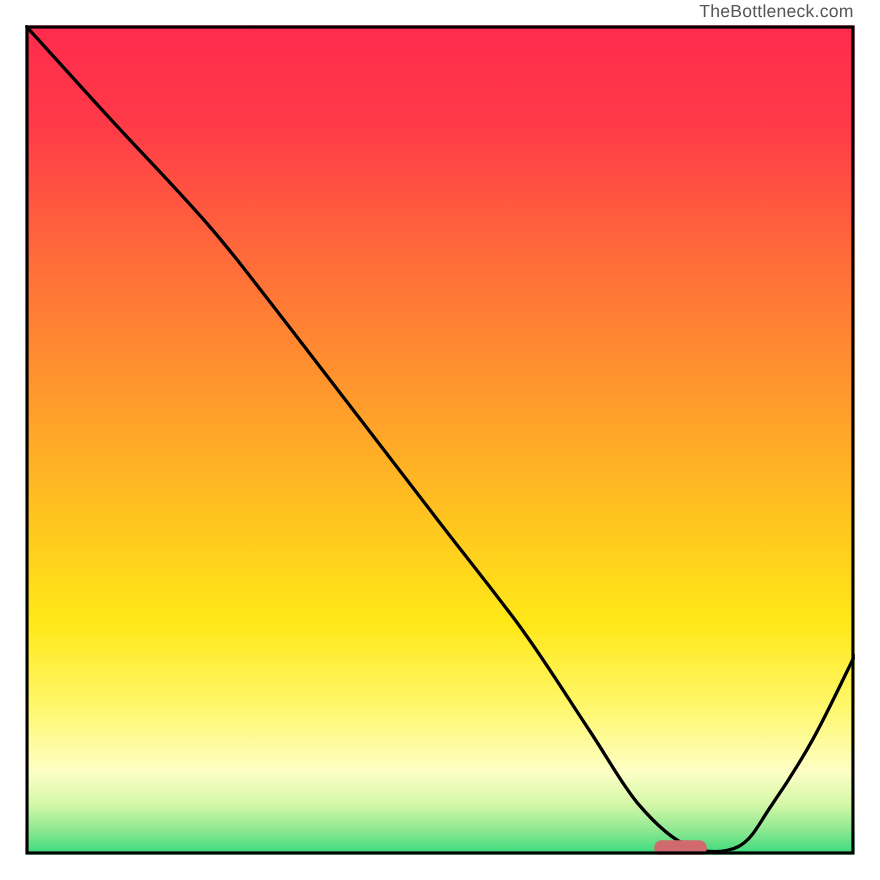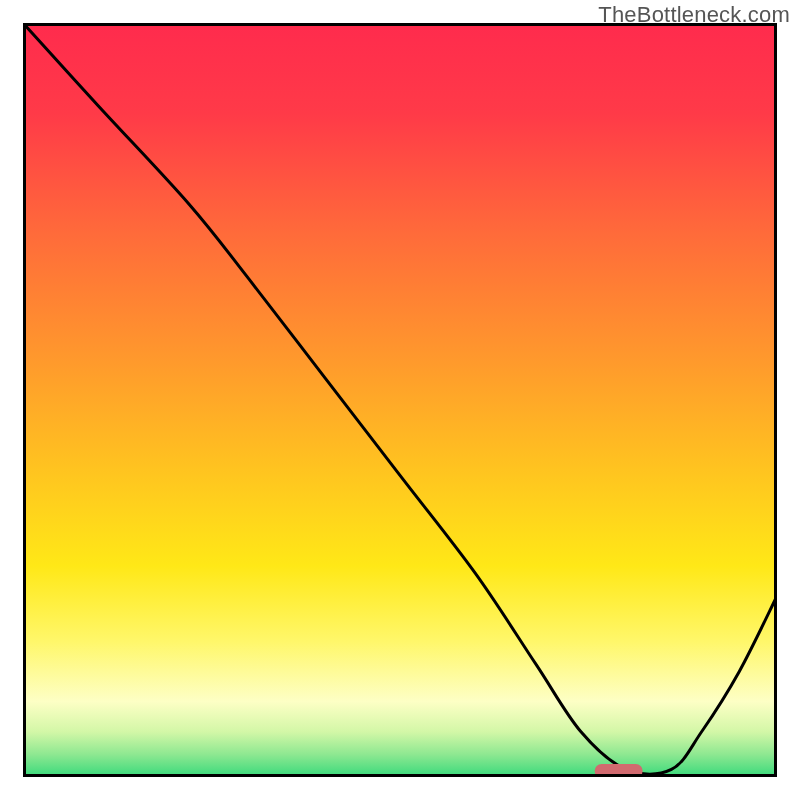--- a/index.html
+++ b/index.html
@@ -7,22 +7,22 @@
     padding: 0;
     width: 800px;
     height: 800px;
     background: #ffffff;
     font-family: Arial, Helvetica, sans-serif;
     overflow: hidden;
   }
   .watermark {
     position: absolute;
     top: 2px;
-    right: 10px;
-    font-size: 22px;
+    right: 24px;
+    font-size: 16px;
     font-weight: 500;
     color: #555555;
     z-index: 20;
     letter-spacing: 0.2px;
   }
   .chart-container {
     position: absolute;
     left: 23px;
     top: 23px;
     width: 754px;

